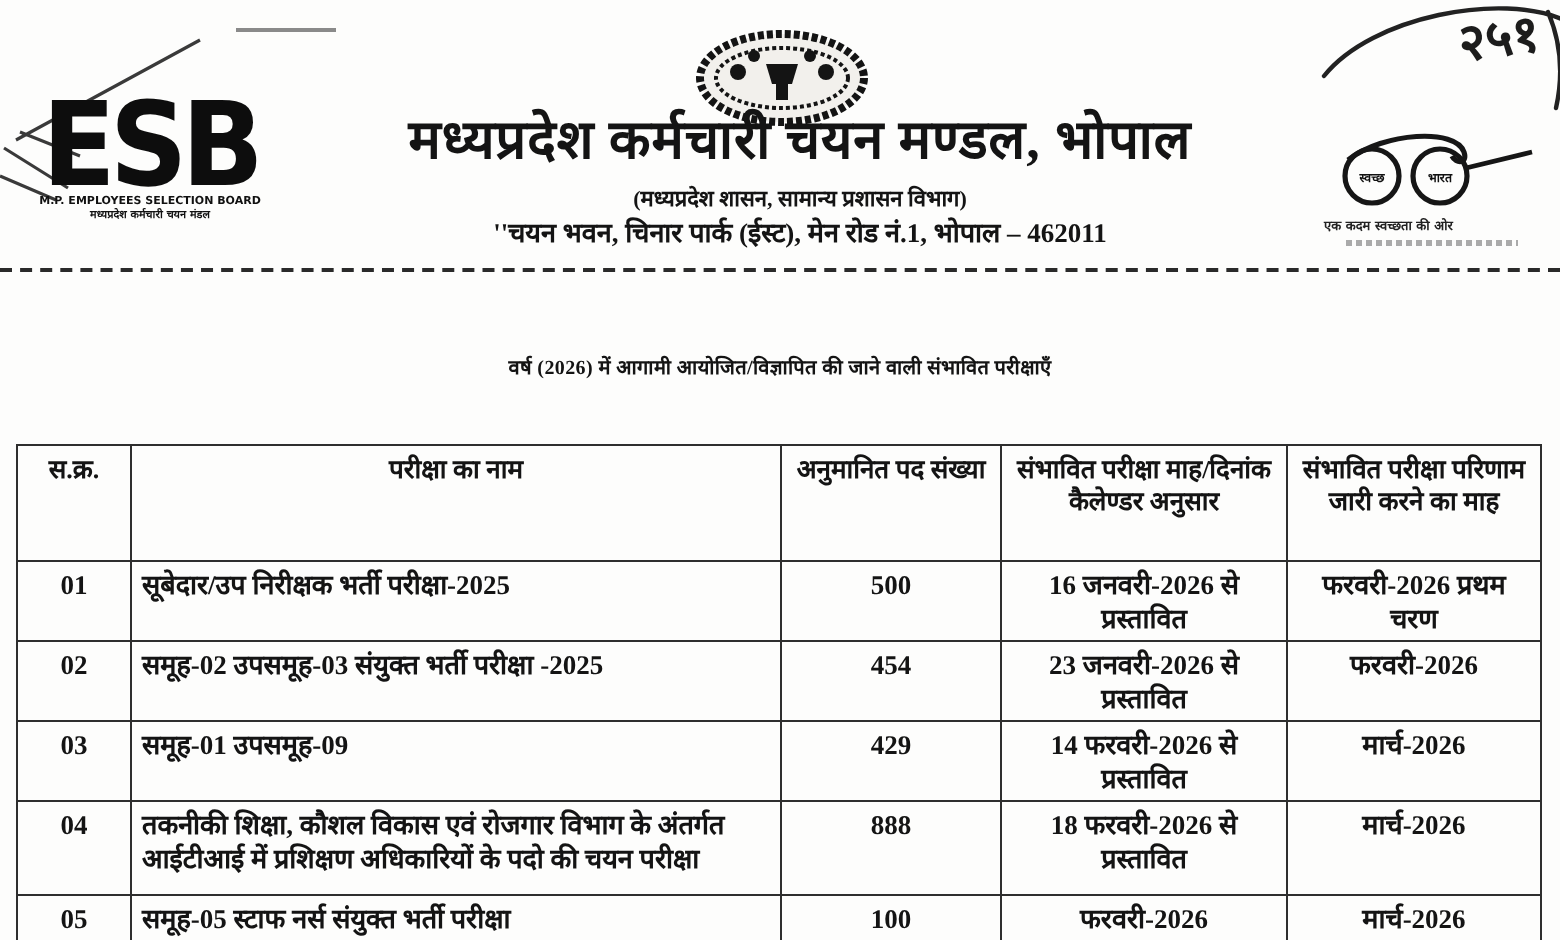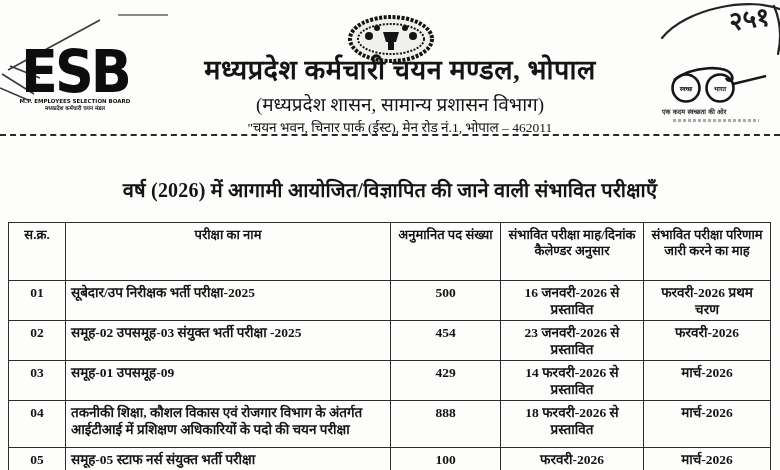--- a/index.html
+++ b/index.html
@@ -12,41 +12,41 @@
   
   .esb-logo{position:absolute;left:16px;top:48px;width:118px;text-align:center;}
   .esb-text{
     font-family:"DejaVu Sans","Liberation Sans",sans-serif;
     font-weight:900;font-size:54px;line-height:50px;letter-spacing:-3px;
     color:#0d0d0d;transform:scaleY(1.08);
   }
   .esb-sub{font-family:"DejaVu Sans",sans-serif;font-size:5.5px;font-weight:bold;line-height:6.5px;color:#111;}
   .org-block{position:absolute;left:140px;top:50px;width:520px;text-align:center;}
   .org-name{font-size:27px;font-weight:bold;white-space:nowrap;letter-spacing:0.5px;}
-  .org-sub1{font-size:19px;font-weight:normal;margin-top:4px;}
-  .org-sub2{font-size:13.5px;font-weight:normal;margin-top:1px;}
+  .org-sub1{font-size:11px;font-weight:bold;margin-top:4px;}
+  .org-sub2{font-size:13.5px;font-weight:bold;margin-top:1px;}
   .emblem{position:absolute;left:347px;top:14px;}
   .handwriting{position:absolute;right:-6px;top:-4px;}
   .hand-text{
     position:absolute;right:16px;top:4px;font-size:26px;font-weight:bold;
     transform:rotate(-8deg);font-family:"DejaVu Serif",serif;color:#1c1c1c;
   }
   .swachh{position:absolute;left:662px;top:62px;width:108px;text-align:left;}
   .swachh-tag{font-family:"DejaVu Sans",sans-serif;font-size:6.5px;font-weight:bold;margin-top:-3px;color:#222;}
   .swachh-fine{height:3px;width:86px;margin:3px auto 0;background:repeating-linear-gradient(90deg,#aaa 0 3px,transparent 3px 5px);}
   .scribble{position:absolute;left:0;top:8px;}
   .top-dash{position:absolute;left:118px;top:14px;width:50px;height:2px;background:#8a8a8a;}
   .separator{
     position:absolute;left:0;top:134px;width:780px;height:0;
     border-top:2.5px dashed #2a2a2a;
   }
   
   .doc-title{
     position:absolute;left:0;top:176px;width:780px;text-align:center;
-    font-size:20px;font-weight:bold;letter-spacing:0.2px;
+    font-size:10px;font-weight:bold;letter-spacing:0.2px;
   }
   
   table.exam{
     position:absolute;left:8px;top:222px;width:762px;
     border-collapse:collapse;table-layout:fixed;
     font-size:13.5px;
   }
   table.exam th,table.exam td{
     border:1.6px solid #2e2e2e;vertical-align:top;padding:3px 5px 2px;
     font-weight:bold;line-height:17px;

